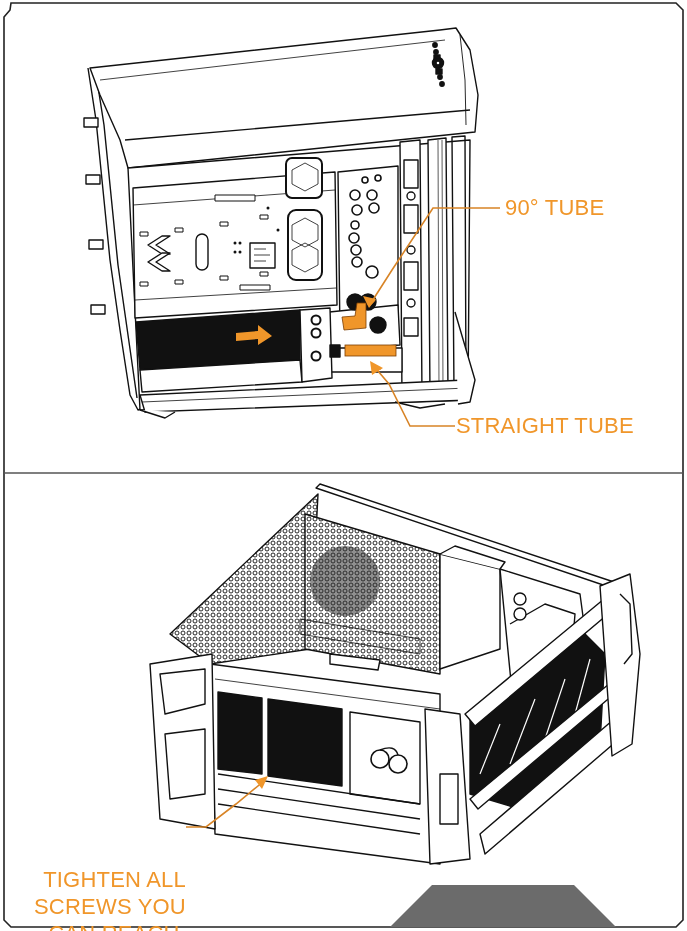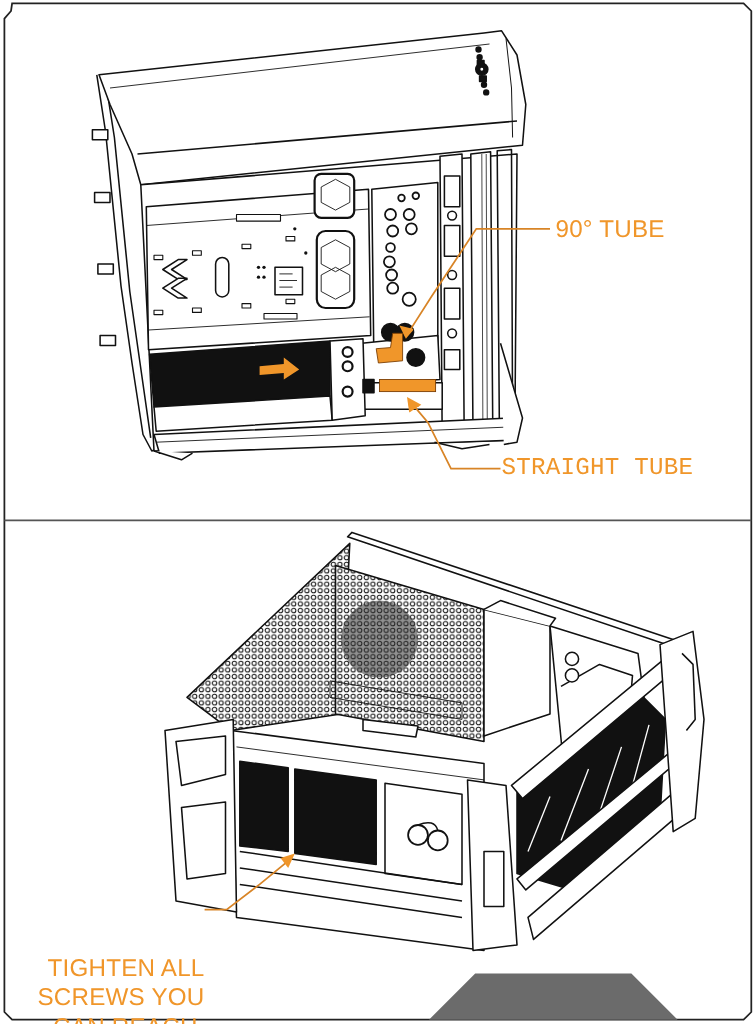--- a/index.html
+++ b/index.html
@@ -160,21 +160,21 @@
       <path d="M455 426 L410 426 L389 384 L372 364"></path>
       <path d="M372 364 L373 374 M372 364 L381 369"></path>
     </g>
     <g fill="#f0962a" stroke="none">
       <path d="M369 308 L363 296 L376 299 Z"></path>
       <path d="M370 361 L372 375 L383 368 Z"></path>
     </g>
   </svg>
 
   <div class="callout" style="left:505px; top:197px;">90° TUBE</div>
-  <div class="callout" style="left:456px; top:415px;font-family:Liberation Mono, monospace;">STRAIGHT TUBE</div>
+  <div class="callout" style="left:456px; top:415px;">STRAIGHT TUBE</div>
 
   <svg class="frame" style="top:474px" width="687" height="457">
     <defs>
       <pattern id="mesh" width="6" height="6" patternUnits="userSpaceOnUse">
         <rect width="6" height="6" fill="#fff"></rect>
         <circle cx="3" cy="3" r="2" fill="none" stroke="#111" stroke-width="0.9"></circle>
       </pattern>
     </defs>
     <g stroke="#111" stroke-width="1.4" fill="#fff" stroke-linejoin="round">
 

